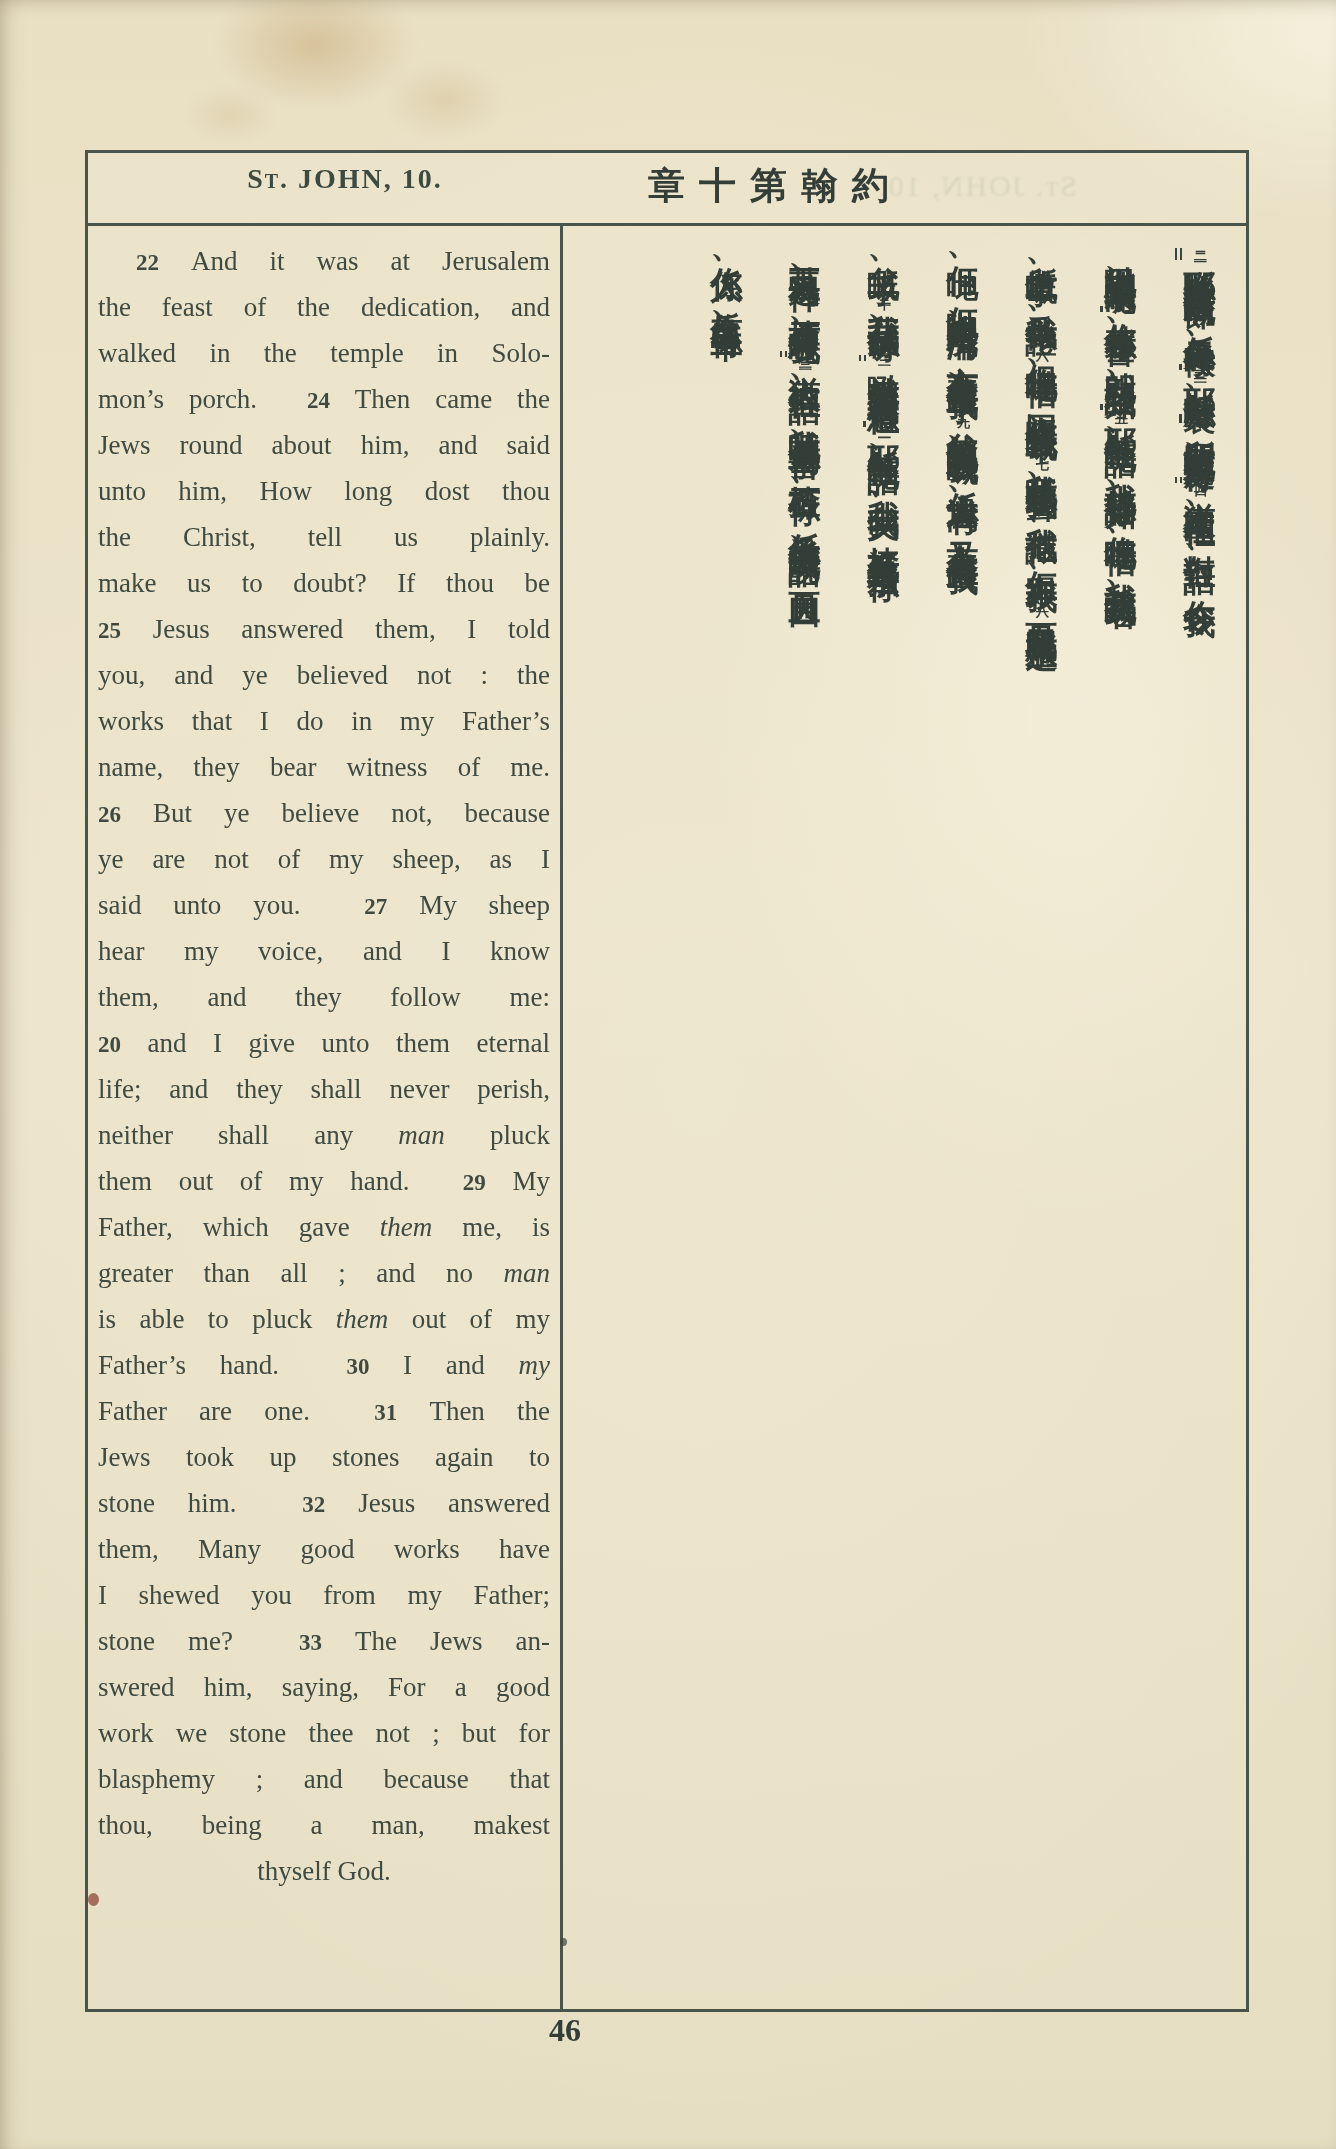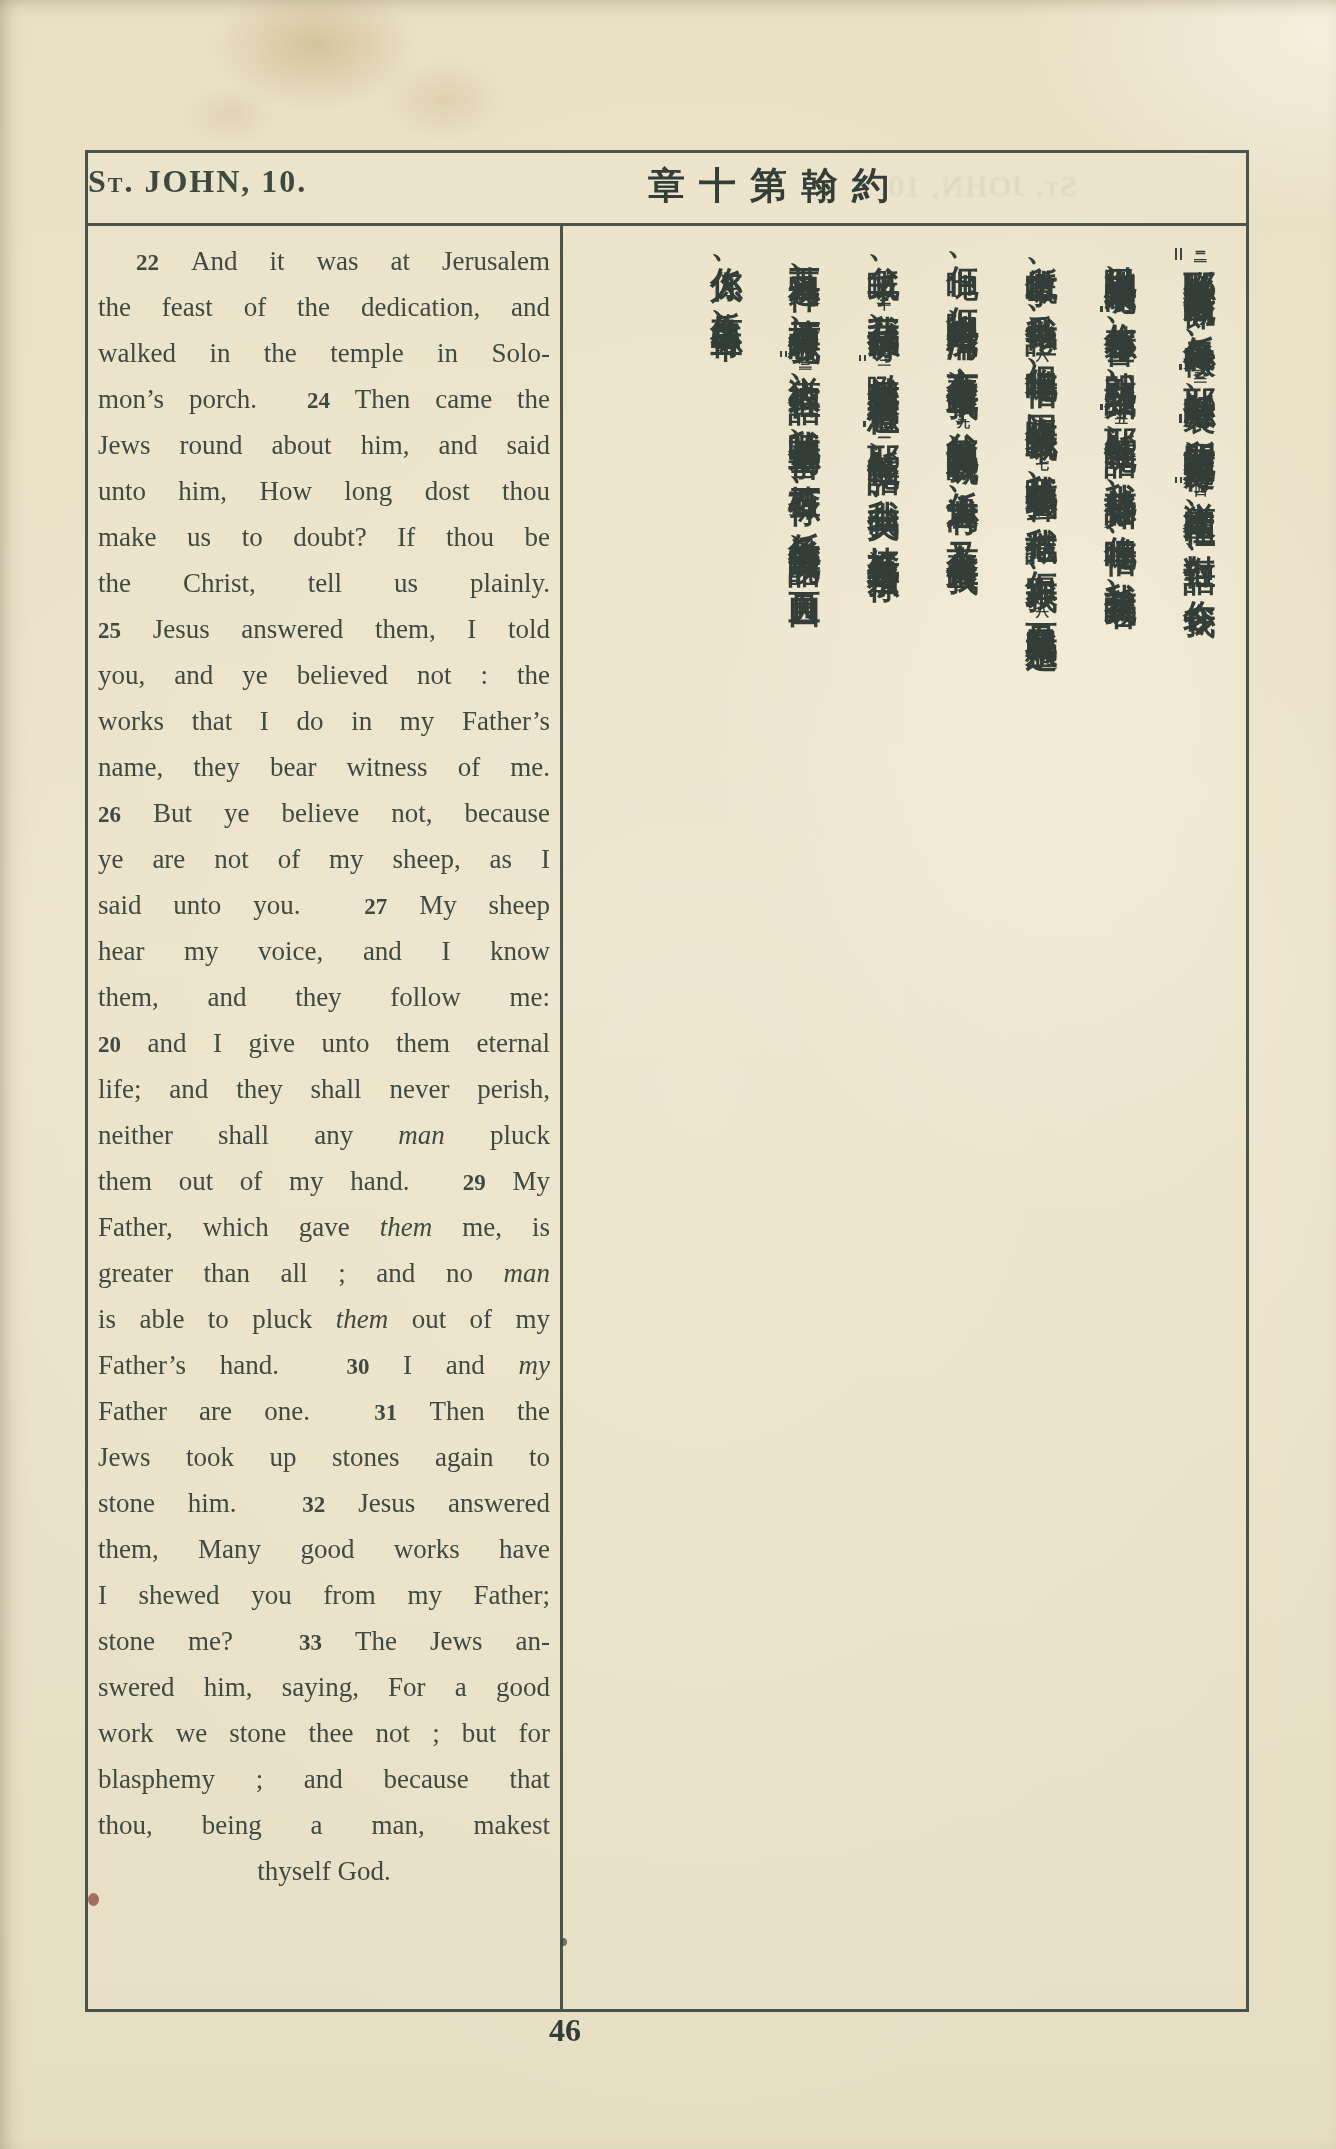--- a/index.html
+++ b/index.html
@@ -16,22 +16,22 @@
   }
   .frame{
     position:absolute;left:85px;top:150px;width:1158px;height:1856px;
     border:3px solid #49544b;
     background:
       radial-gradient(ellipse 500px 700px at 85% 30%, rgba(255,250,236,.35), rgba(255,250,236,0) 75%),
       linear-gradient(180deg, rgba(236,229,205,.6), rgba(233,225,199,.6));
   }
   .header-band{position:absolute;left:0;top:0;right:0;height:70px;border-bottom:3px solid #49544b;}
   .title-en{
-    position:absolute;left:0;top:10px;width:472px;text-align:left;
-    font-variant:small-caps;font-size:32px;letter-spacing:2px;color:#3c4a42;font-weight:600;
+    position:absolute;left:0;top:10px;width:472px;text-align:center;
+    font-variant:small-caps;font-size:28px;letter-spacing:2px;color:#3c4a42;font-weight:600;padding-left:21px;
   }
   .title-cn{
     position:absolute;left:560px;right:0;top:8px;text-align:left;
     font-size:37px;letter-spacing:14px;color:#333e38;font-weight:bold;
   }
   .ghost-title{
     position:absolute;left:620px;right:0;top:16px;text-align:center;
     font-variant:small-caps;font-size:30px;letter-spacing:2px;color:#6b7a6f;
     opacity:.14;transform:scaleX(-1);filter:blur(1px);
   }
@@ -74,22 +74,22 @@
       <div class="title-cn">章十第翰約</div>
     </div>
     <div class="divider"></div>
     <div class="en-text">
         <div class="en-line first"><span class="vnum">22</span><span>&nbsp;And it was at Jerusalem</span></div>
         <div class="en-line"><span>the feast of the dedication, and</span></div>
         <div class="en-line"><span>walked in the temple in Solo-</span></div>
         <div class="en-line"><span>mon’s porch.&nbsp;&nbsp;</span><span class="vnum">24</span><span>&nbsp;Then came the</span></div>
         <div class="en-line"><span>Jews round about him, and said</span></div>
         <div class="en-line"><span>unto him, How long dost thou</span></div>
+        <div class="en-line"><span>the Christ, tell us plainly.</span></div>
         <div class="en-line"><span>make us to doubt? If thou be</span></div>
-        <div class="en-line"><span>the Christ, tell us plainly.</span></div>
         <div class="en-line"><span class="vnum">25</span><span>&nbsp;Jesus answered them, I told</span></div>
         <div class="en-line"><span>you, and ye believed not : the</span></div>
         <div class="en-line"><span>works that I do in my Father’s</span></div>
         <div class="en-line"><span>name, they bear witness of me.</span></div>
         <div class="en-line"><span class="vnum">26</span><span>&nbsp;But ye believe not, because</span></div>
         <div class="en-line"><span>ye are not of my sheep, as I</span></div>
         <div class="en-line"><span>said unto you.&nbsp;&nbsp;</span><span class="vnum">27</span><span>&nbsp;My sheep</span></div>
         <div class="en-line"><span>hear my voice, and I know</span></div>
         <div class="en-line"><span>them, and they follow me:</span></div>
         <div class="en-line"><span class="vnum">20</span><span>&nbsp;and I give unto them eternal</span></div>

